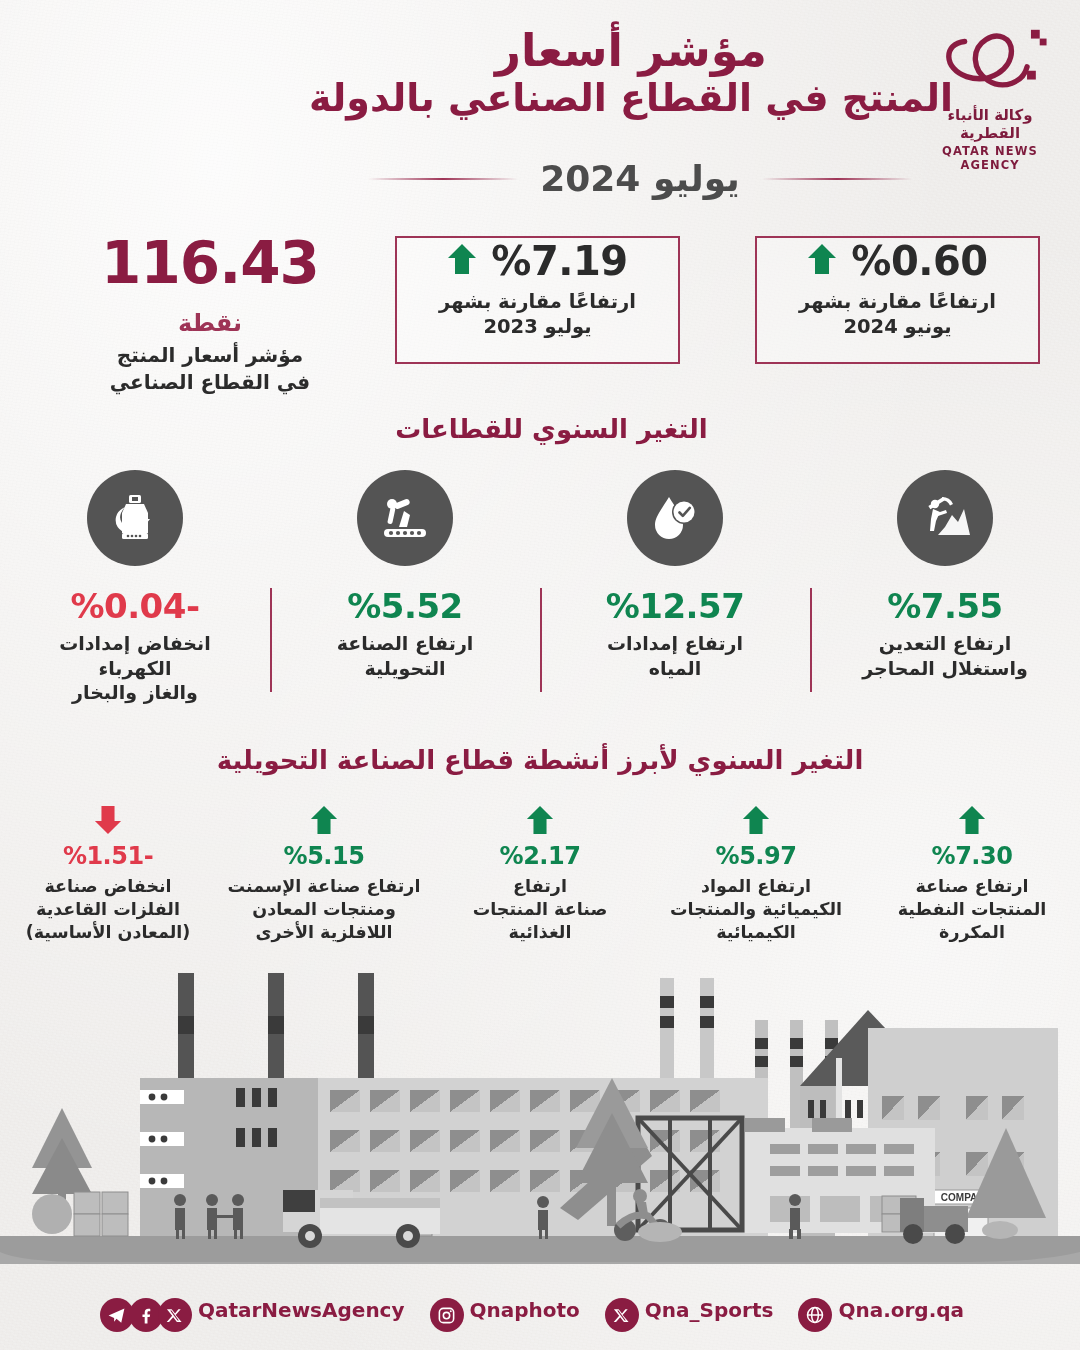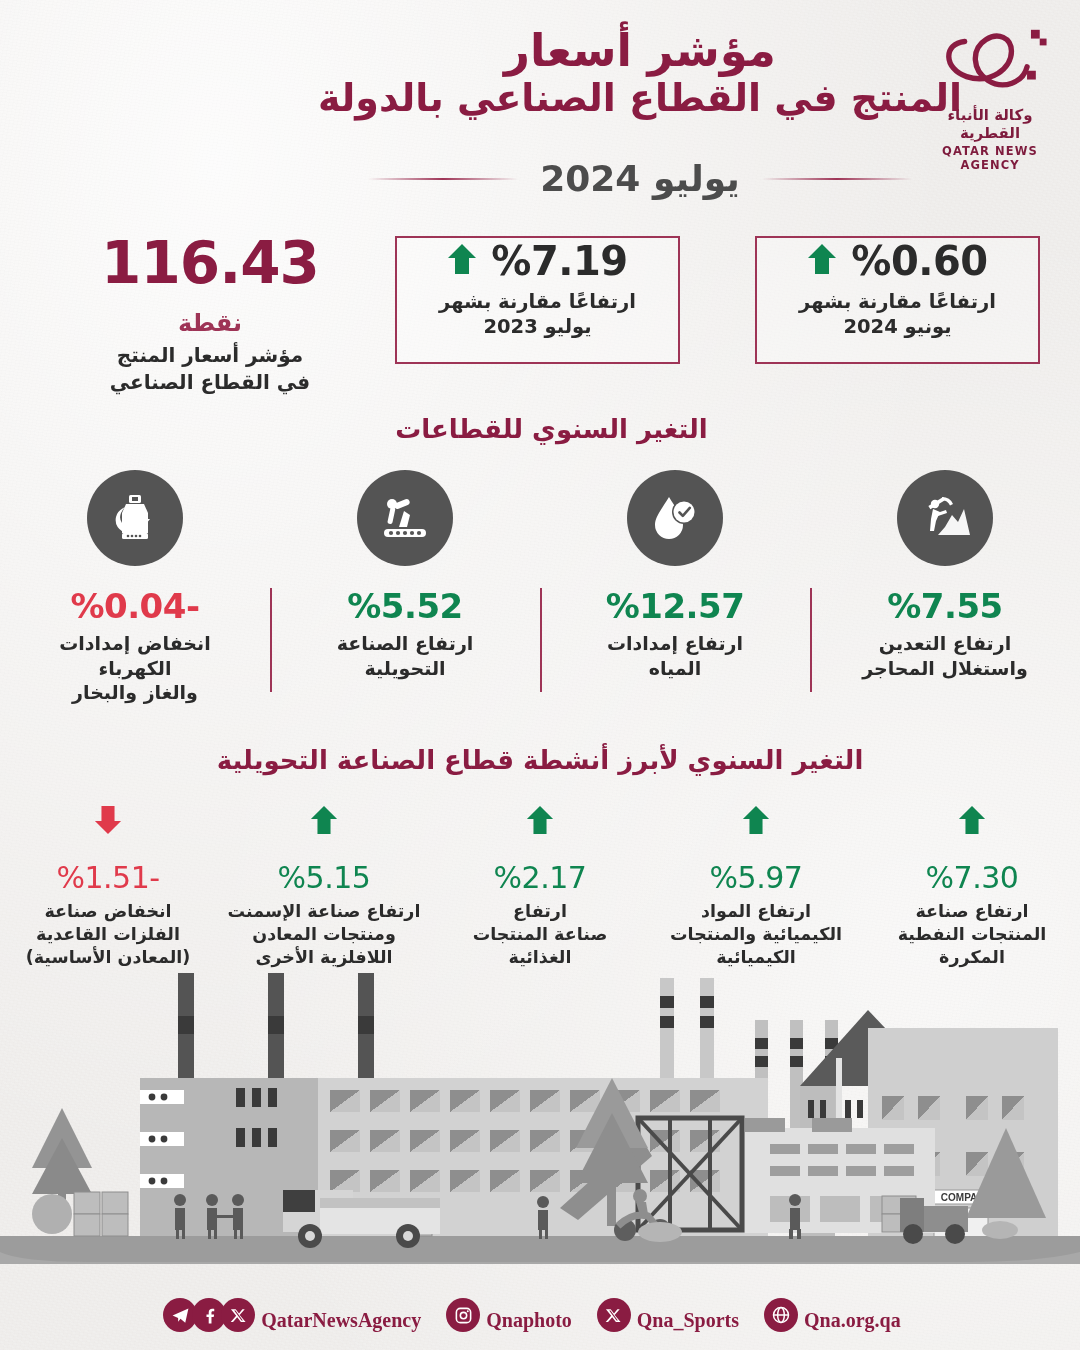--- a/index.html
+++ b/index.html
@@ -26,21 +26,21 @@
       repeating-linear-gradient(101deg, rgba(0,0,0,.015) 0 1px, rgba(255,255,255,0) 1px 4px),
       repeating-linear-gradient(47deg, rgba(255,255,255,.25) 0 2px, rgba(0,0,0,0) 2px 5px);
   }
 
   
   #logo { position: absolute; top: 22px; left: 920px; width: 140px; text-align: center; }
   #logo .mark { height: 78px; }
   #logo .ar { font-size: 15px; color: #7e1b3d; font-weight: bold; letter-spacing: .5px; margin-top: 2px;}
   #logo .en { font-size: 11.5px; color: #7e1b3d; font-weight: bold; letter-spacing: 1.1px; margin-top: 2px;}
 
-  #title-block { position: absolute; top: 26px; right: 0; width: 880px; text-align: center; }
+  #title-block { position: absolute; top: 26px; right: 9px; width: 880px; text-align: center; }
   .t-line1 { font-size: 45px; font-weight: bold; color: #8a1c42; line-height: 1.12; letter-spacing: -.5px;}
   .t-line2 { font-size: 38px; font-weight: bold; color: #8a1c42; line-height: 1.18; letter-spacing: -.5px;}
   #subtitle-row {
     position: absolute; top: 158px; right: 0; width: 880px;
     display: flex; align-items: center; justify-content: center; gap: 22px;
   }
   #subtitle-row .rule { width: 150px; height: 2px; background: linear-gradient(90deg, rgba(138,28,66,0), #9e3456, rgba(138,28,66,0)); }
   #subtitle-row .month { font-size: 36px; font-weight: bold; color: #4c4c4c; }
 
   
@@ -86,36 +86,36 @@
   }
   .sector .pct { font-size: 34px; font-weight: bold; letter-spacing: -.5px; }
   .pos { color: #0f8550; }
   .neg { color: #e03a4b; }
   .sector .lbl { font-size: 19px; color: #2b2b2b; line-height: 1.3; margin-top: 5px; font-weight: 600;}
 
   
   #manuf { position: absolute; top: 800px; right: 0; width: 1080px; display: flex; }
   .mitem { flex: 1; text-align: center; padding: 0 6px; }
   .mitem .ar-ico { height: 40px; display:flex; align-items:center; justify-content:center; }
-  .mitem .pct { font-size: 30px; font-weight: normal; letter-spacing: -.5px; margin-top: 20px; }
+  .mitem .pct { font-size: 24px; font-weight: bold; letter-spacing: -.5px; margin-top: 2px; }
   .mitem .lbl { font-size: 17.5px; color: #2b2b2b; line-height: 1.32; margin-top: 5px; font-weight: 600;}
 
   
   #illus { position: absolute; bottom: 72px; right: 0; width: 1080px; height: 310px; }
 
   
   #footer {
     position: absolute; bottom: 18px; right: 0; width: 1080px;
     display: flex; align-items: center; justify-content: center; gap: 9px;
     direction: ltr;
   }
   .sico { width: 34px; height: 34px; border-radius: 50%; background: #8a1c42;
           display: flex; align-items: center; justify-content: center; }
   .shandle { font-size: 20px; color: #8a1c42; font-weight: 600; margin: 0 16px 0 6px; }
-  .grp { display: flex; align-items: flex-end; font-family: Liberation Serif, serif; }
+  .grp { display: flex; align-items: flex-start; }
 </style>
 </head>
 <body>
 
 <div id="page">
   <div id="grain"></div>
 
   <div id="logo">
     <svg class="mark" viewBox="0 0 140 80" width="140" height="78">
       <g fill="none" stroke="#8a1c42" stroke-width="5.5" stroke-linecap="round">

